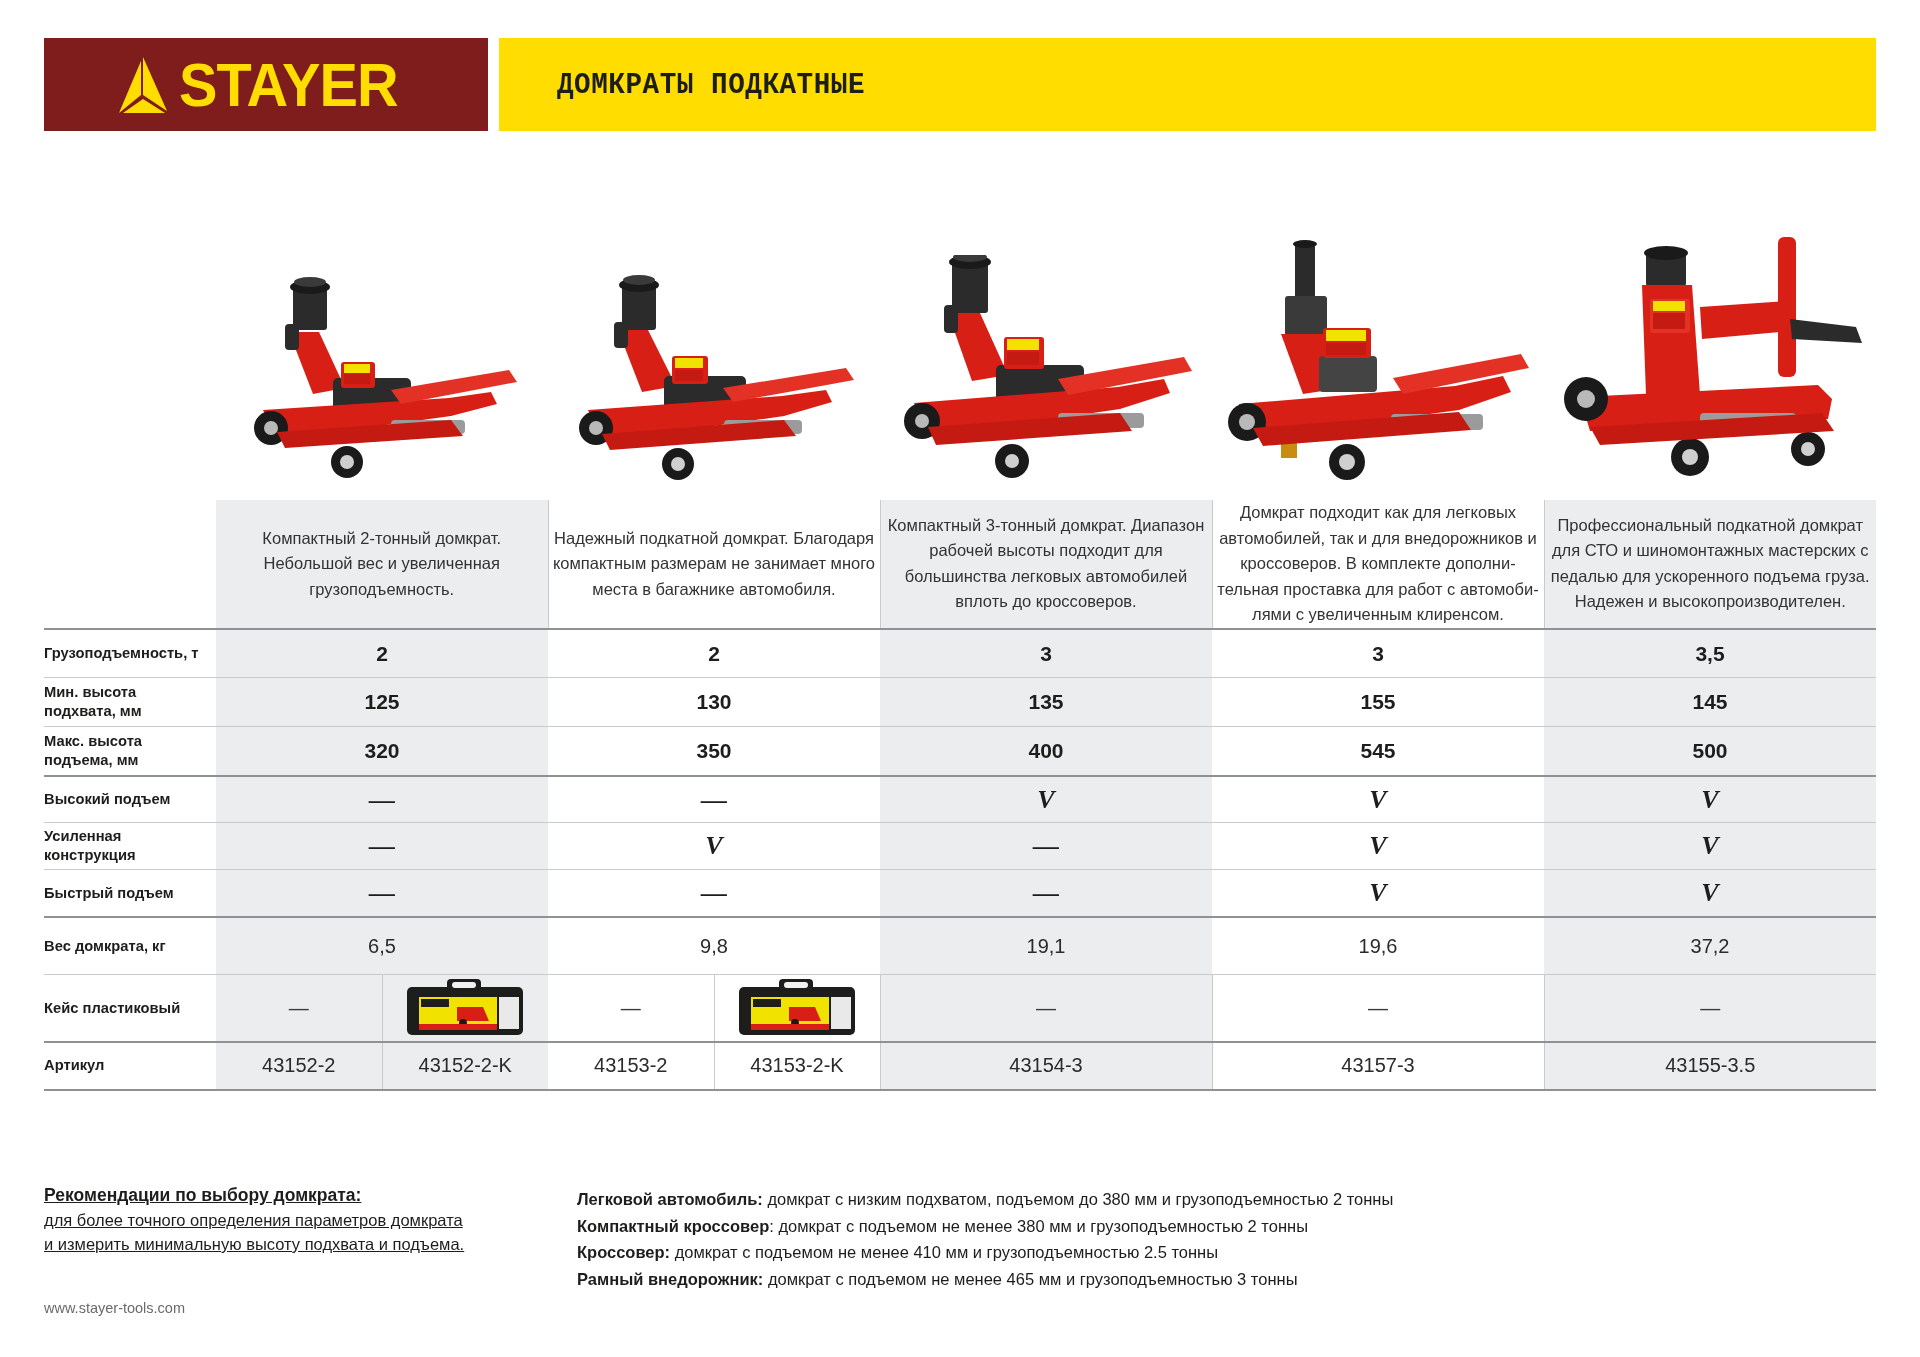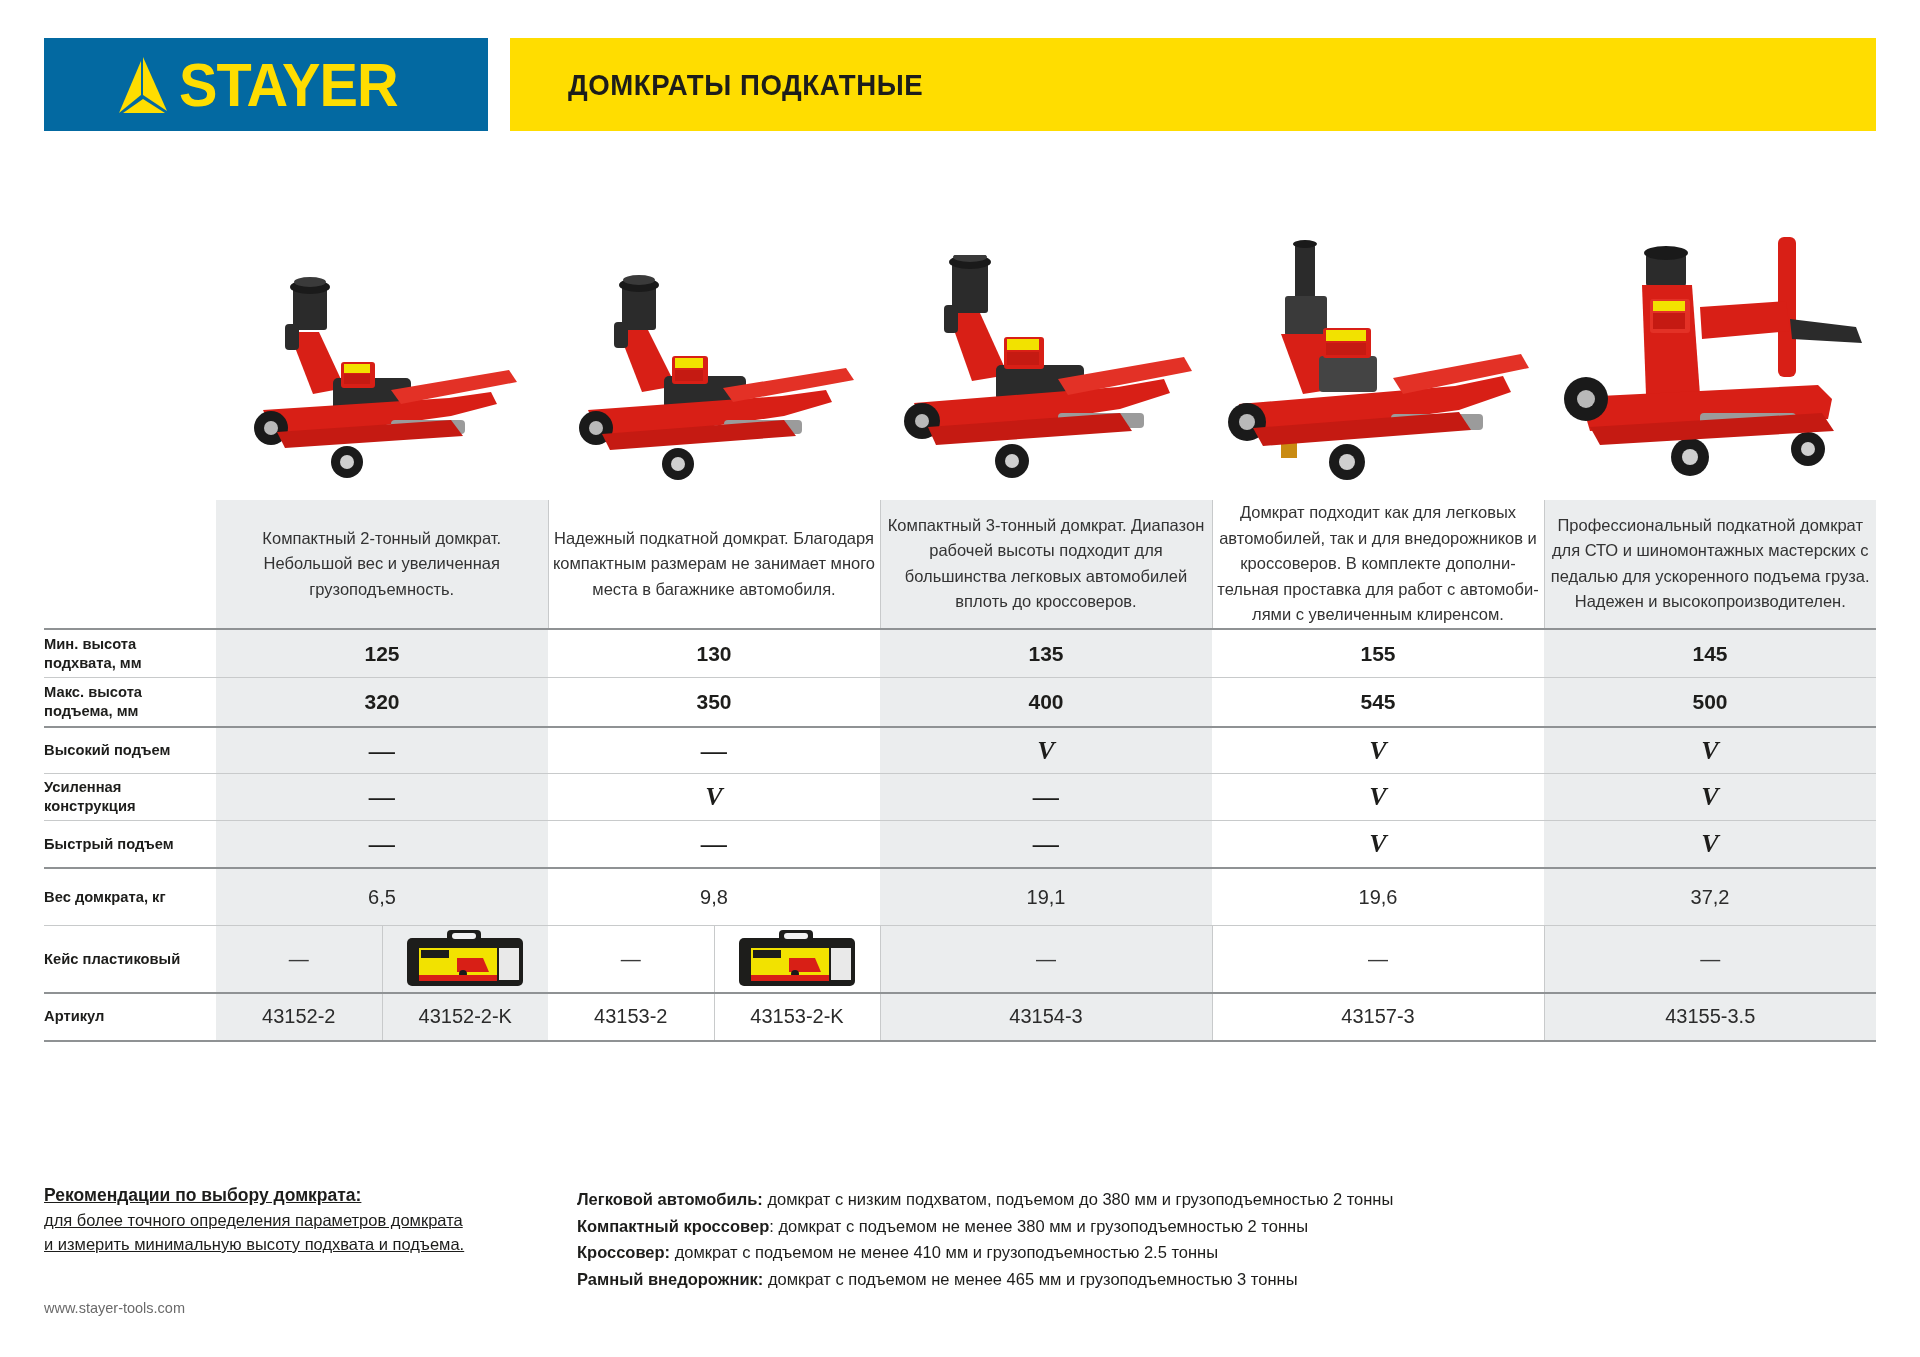--- a/index.html
+++ b/index.html
@@ -7,33 +7,33 @@
   body{
     width:1920px;height:1357px;
     font-family:"Liberation Sans","DejaVu Sans",sans-serif;
     color:#1d1d1b;overflow:hidden;position:relative;
   }
   .sheet{position:absolute;inset:0;background:#fff;}
 
   
   .header{position:absolute;left:44px;top:38px;right:44px;height:93px;display:flex;}
   .logo-box{
-    width:444px;height:93px;background:#0369a1;
+    width:444px;height:93px;background:#7f1d1d;
     display:flex;align-items:center;justify-content:center;gap:10px;
     flex:none;
   }
   .logo-mark{width:52px;height:60px;flex:none;}
   .logo-word{
     color:#ffdd00;font-weight:bold;font-size:62px;letter-spacing:-1px;
     font-family:"Liberation Sans","DejaVu Sans",sans-serif;
     transform:scaleX(0.93);transform-origin:left center;line-height:1;
   }
   .title-box{
-    flex:1;margin-left:22px;background:#ffdd00;height:93px;
-    display:flex;align-items:center;
+    flex:1;margin-left:11px;background:#ffdd00;height:93px;
+    display:flex;align-items:center;font-family:Liberation Mono, monospace;
   }
   .title-text{
     margin-left:58px;font-size:30px;font-weight:bold;color:#1d1d1b;
     letter-spacing:0.6px;transform:scaleX(0.92);transform-origin:left center;
   }
 
   
   .photos{position:absolute;left:215px;top:150px;width:1661px;height:345px;display:flex;}
   .photo-cell{flex:1;position:relative;}
   .jack{position:absolute;left:50%;bottom:10px;transform:translateX(-50%);}
@@ -222,20 +222,28 @@
     <tbody>
         <tr class="rowline-thick">
       <td class="lbl"></td>
       <td class="desc shade" colspan="2">Компактный 2-тонный домкрат. Небольшой вес и увеличенная грузоподъемность.</td>
       <td class="desc vsep" colspan="2">Надежный подкатной домкрат. Благодаря компактным размерам не занимает много места в багажнике автомобиля.</td>
       <td class="desc shade vsep">Компактный 3-тонный домкрат. Диапазон рабочей высоты подходит для большинства легковых автомобилей вплоть до кроссоверов.</td>
       <td class="desc vsep">Домкрат подходит как для легковых автомобилей, так и для внедорожников и кроссоверов. В комплекте дополни-тельная проставка для работ с автомоби-лями с увеличенным клиренсом.</td>
       <td class="desc shade vsep">Профессиональный подкатной домкрат для СТО и шиномонтажных мастерских с педалью для ускоренного подъема груза. Надежен и высокопроизводителен.</td>
     </tr>
 
+    <tr class="rowline-thin" style="height:49px">
+      <td class="lbl">Грузоподъемность, т</td>
+      <td class="cell num shade" colspan="2">2</td>
+      <td class="cell num" colspan="2">2</td>
+      <td class="cell num shade">3</td>
+      <td class="cell num">3</td>
+      <td class="cell num shade">3,5</td>
+    </tr>
 
     <tr class="rowline-thin" style="height:49px">
       <td class="lbl">
         <div>Мин. высота</div>
         <div>подхвата, мм</div>
       </td>
       <td class="cell num shade" colspan="2">125</td>
       <td class="cell num" colspan="2">130</td>
       <td class="cell num shade">135</td>
       <td class="cell num">155</td>

